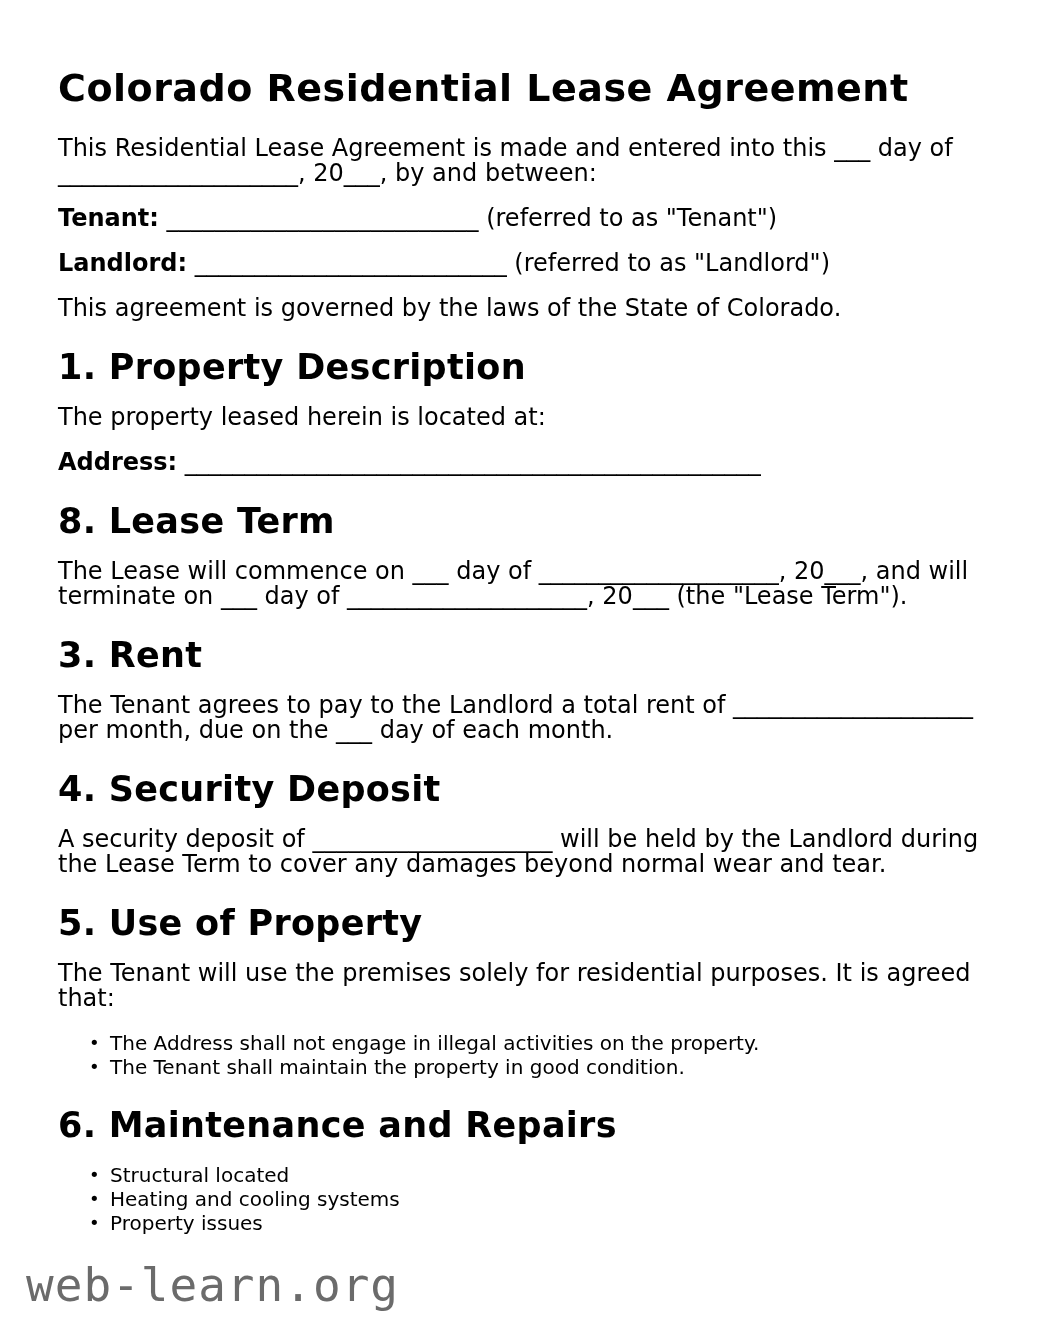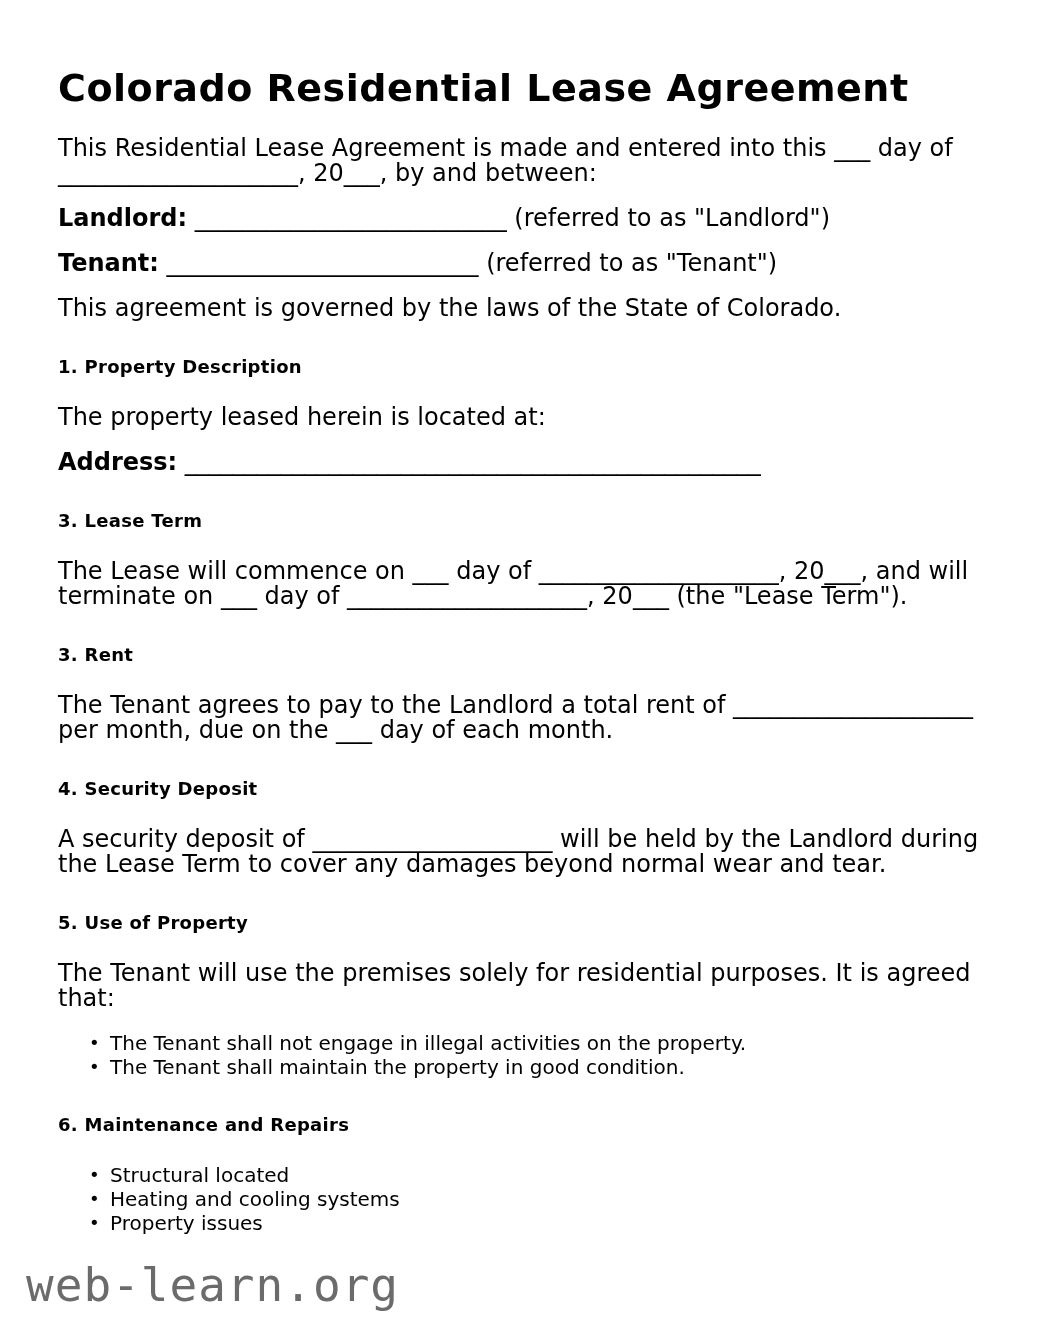--- a/index.html
+++ b/index.html
@@ -26,21 +26,21 @@
     margin: 0 0 26px 0;
     letter-spacing: 0.5px;
   }
   p.body-text {
     font-size: 24px;
     line-height: 25px;
     margin: 0 0 20px 0;
   }
   p.body-text .label { font-weight: 700; }
   h2.section-heading {
-    font-size: 18px;
+    font-size: 35px;
     line-height: 32px;
     font-weight: 700;
     margin: 30px 0 22px 0;
     letter-spacing: 0.3px;
   }
   ul.bullet-list {
     margin: 0 0 20px 0;
     padding-left: 52px;
     list-style: none;
   }
@@ -70,43 +70,43 @@
 </head>
 <body>
 
 <div class="page">
   <div class="content">
 
     <h1 class="doc-title">Colorado Residential Lease Agreement</h1>
 
     <p class="body-text">This Residential Lease Agreement is made and entered into this ___ day of ____________________, 20___, by and between:</p>
 
+    <p class="body-text"><span class="label">Tenant:</span><span> __________________________ (referred to as "Tenant")</span></p>
+
     <p class="body-text"><span class="label">Landlord:</span><span> __________________________ (referred to as "Landlord")</span></p>
-
-    <p class="body-text"><span class="label">Tenant:</span><span> __________________________ (referred to as "Tenant")</span></p>
 
     <p class="body-text">This agreement is governed by the laws of the State of Colorado.</p>
 
     <h2 class="section-heading">1. Property Description</h2>
     <p class="body-text">The property leased herein is located at:</p>
     <p class="body-text"><span class="label">Address:</span><span> ________________________________________________</span></p>
 
-    <h2 class="section-heading">3. Lease Term</h2>
+    <h2 class="section-heading">8. Lease Term</h2>
     <p class="body-text">The Lease will commence on ___ day of ____________________, 20___, and will terminate on ___ day of ____________________, 20___ (the "Lease Term").</p>
 
     <h2 class="section-heading">3. Rent</h2>
     <p class="body-text">The Tenant agrees to pay to the Landlord a total rent of ____________________ per month, due on the ___ day of each month.</p>
 
     <h2 class="section-heading">4. Security Deposit</h2>
     <p class="body-text">A security deposit of ____________________ will be held by the Landlord during the Lease Term to cover any damages beyond normal wear and tear.</p>
 
     <h2 class="section-heading">5. Use of Property</h2>
     <p class="body-text">The Tenant will use the premises solely for residential purposes. It is agreed that:</p>
     <ul class="bullet-list">
-      <li>The Tenant shall not engage in illegal activities on the property.</li>
+      <li>The Address shall not engage in illegal activities on the property.</li>
       <li>The Tenant shall maintain the property in good condition.</li>
     </ul>
 
     <h2 class="section-heading">6. Maintenance and Repairs</h2>
     <ul class="bullet-list">
       <li>Structural located</li>
       <li>Heating and cooling systems</li>
       <li>Property issues</li>
     </ul>
 

